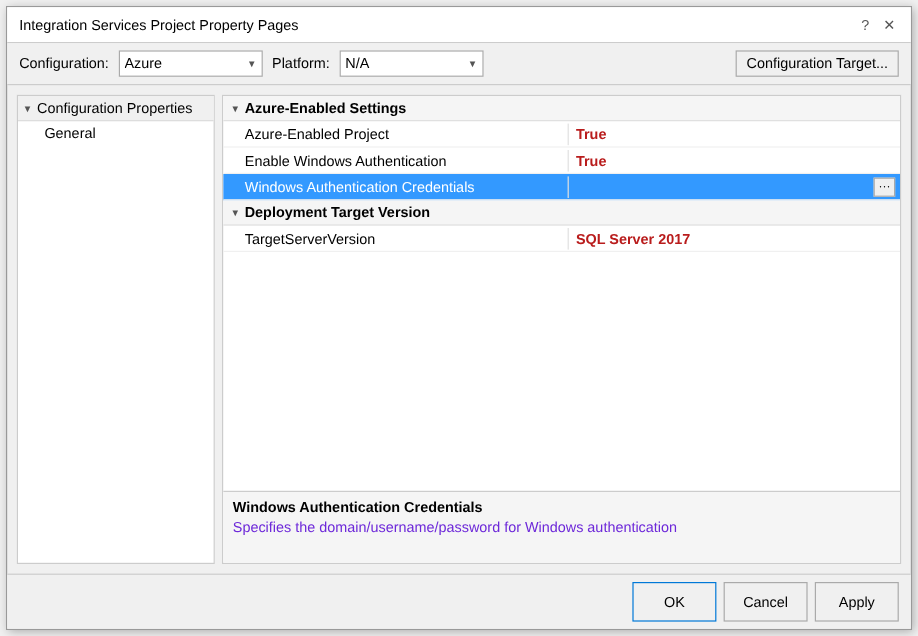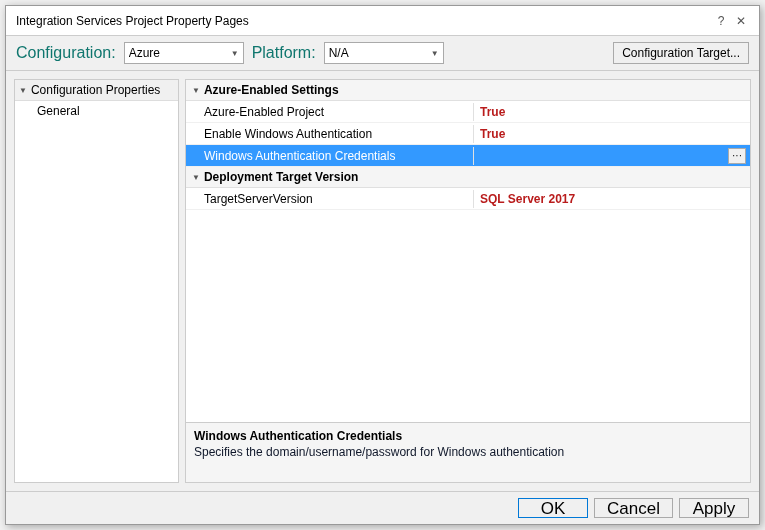--- a/index.html
+++ b/index.html
@@ -54,22 +54,22 @@
     }
     .config-bar {
       background: #f0f0f0;
       padding: 6px 10px;
       display: flex;
       align-items: center;
       gap: 8px;
       border-bottom: 1px solid #ccc;
     }
     .config-label {
-      font-size: 16px;
-      color: #0f766e;
+      font-size: 12px;
+      color: #000000;
     }
     .config-select {
       height: 22px;
       font-size: 12px;
       border: 1px solid #aaa;
       background: #fff;
       padding: 0 4px;
       min-width: 120px;
       cursor: pointer;
       appearance: none;
@@ -213,34 +213,34 @@
       padding: 6px 8px;
       min-height: 60px;
     }
     .desc-title {
       font-weight: bold;
       font-size: 12px;
       margin-bottom: 2px;
     }
     .desc-text {
       font-size: 12px;
-      color: #0f172a;
+      color: #6d28d9;
     }
     .footer {
       padding: 6px 10px;
       display: flex;
       justify-content: flex-end;
       gap: 6px;
       border-top: 1px solid #ccc;
       background: #f0f0f0;
     }
     .footer-btn {
       min-width: 70px;
-      height: 20px;
-      font-size: 17px;
+      height: 33px;
+      font-size: 12px;
       border: 1px solid #aaa;
       background: #f0f0f0;
       cursor: pointer;
       padding: 0 12px;
     }
     .footer-btn.primary {
       border-color: #0078d7;
     }
   </style>
 </head>

